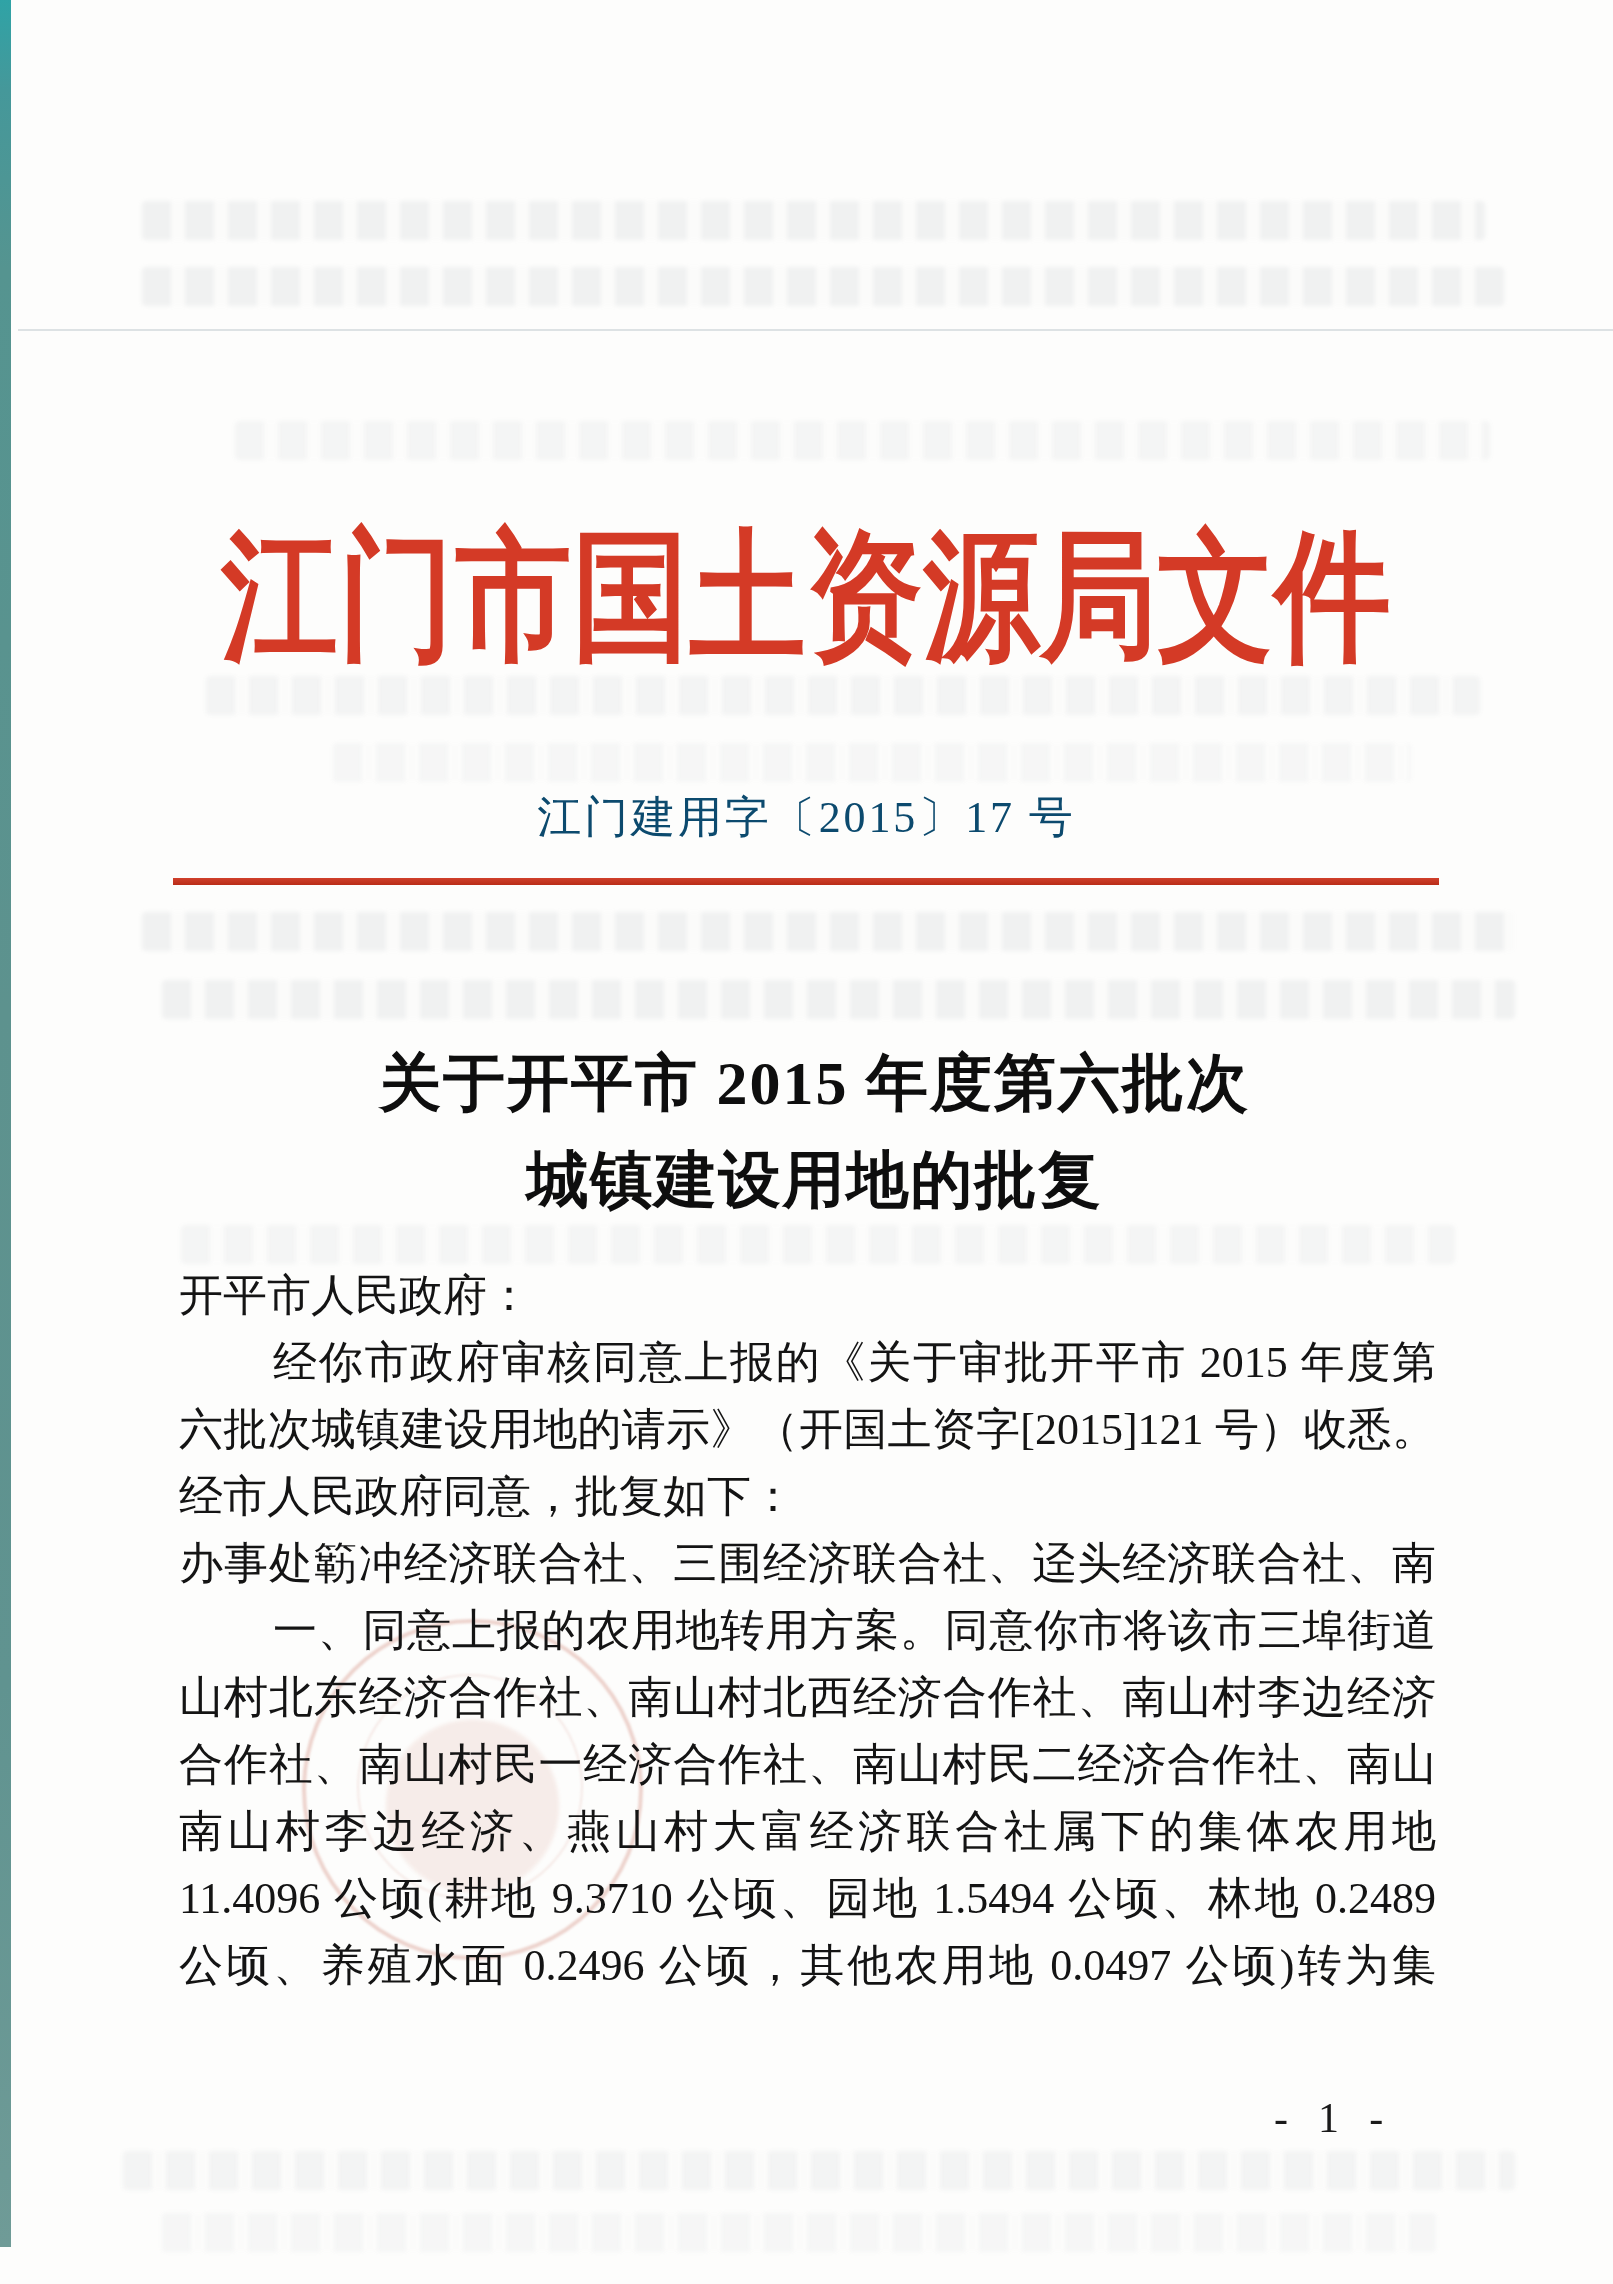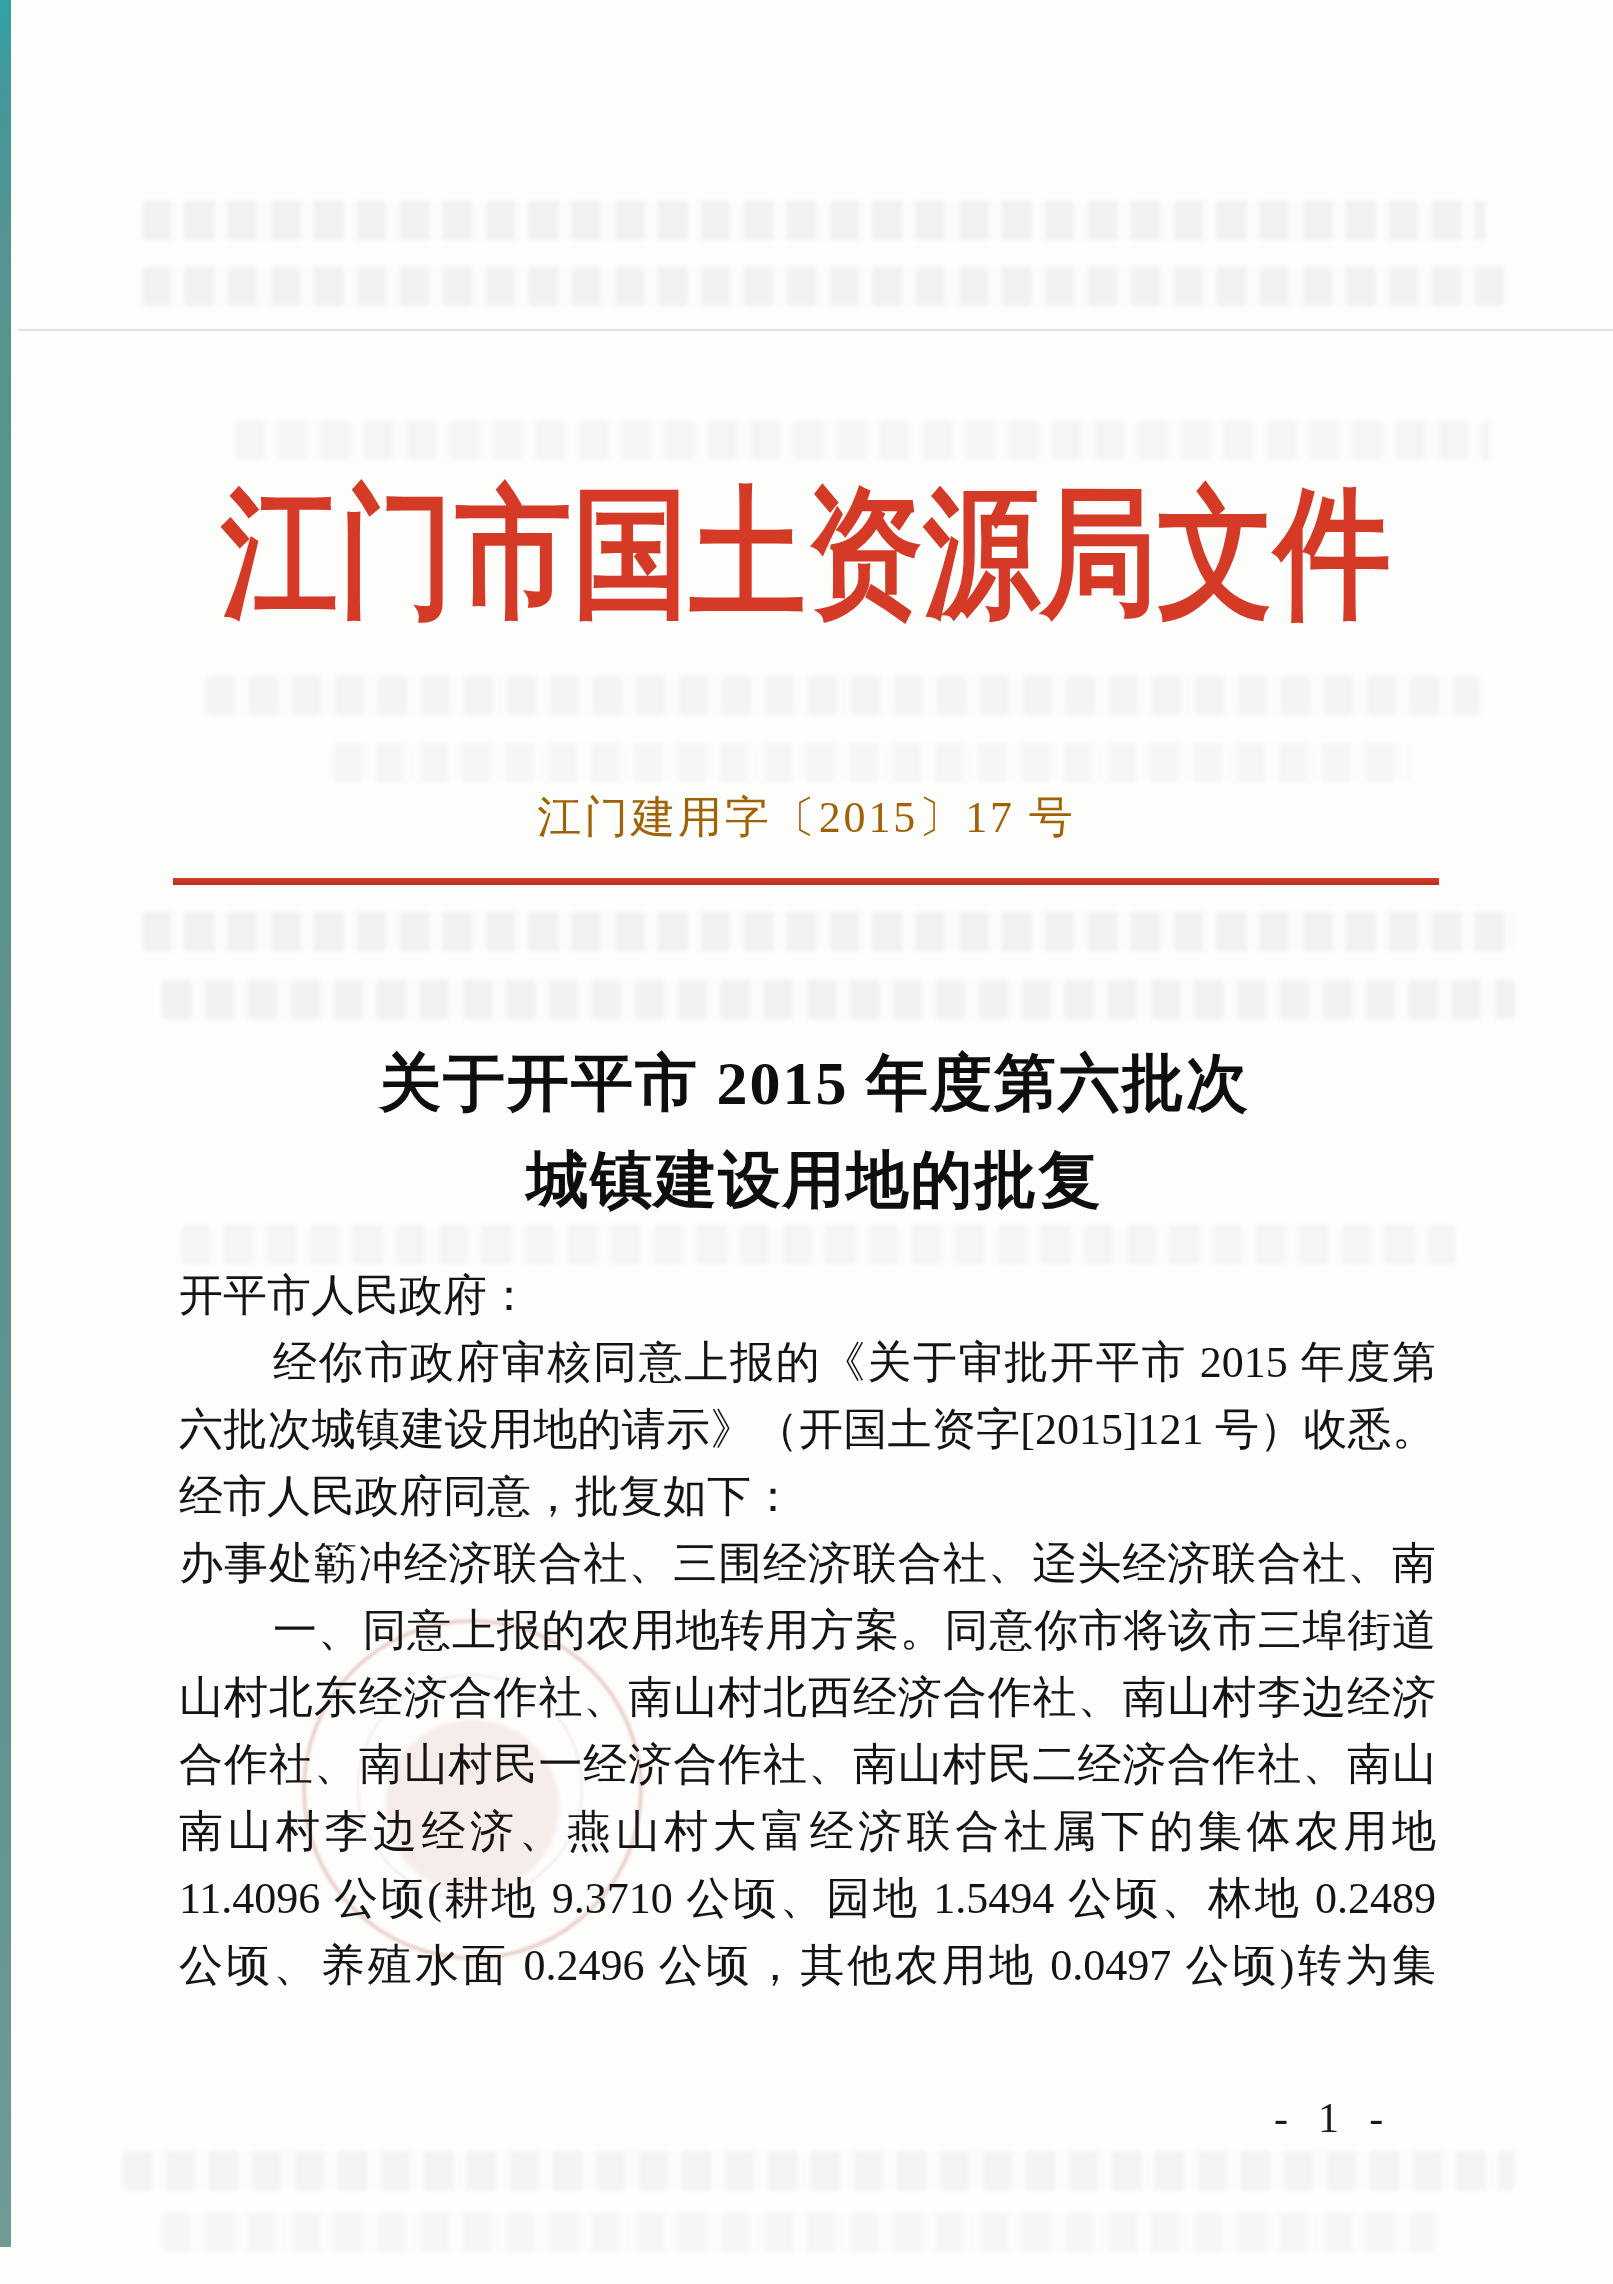--- a/index.html
+++ b/index.html
@@ -59,41 +59,41 @@
     content: "";
     position: absolute;
     left: 51px; top: 51px;
     width: 222px; height: 222px;
     border-radius: 50%;
     border: 2.9px solid rgba(193,94,72,0.12);
   }
   
   .letterhead {
     position: absolute;
-    left: 0; top: 459px;
+    left: 0; top: 502px;
     width: 1613px;
     text-align: center;
     color: #d43a26;
     font-size: 116px;
     font-weight: bold;
     white-space: nowrap;
   }
   .letterhead .stretch {
     display: inline-block;
     transform: scaleY(1.22);
     transform-origin: top center;
     letter-spacing: 1px;
   }
   .doc-number {
     position: absolute;
     left: 0; top: 788px;
     width: 1613px;
     text-align: center;
     font-size: 44px;
-    color: #a16207;
+    color: #0c4a6e;
     letter-spacing: 2.9px;
   }
   .red-rule {
     position: absolute;
     left: 173px; top: 878px;
     width: 1266px; height: 6.9px;
     background: linear-gradient(180deg, #d0402b 0%, #b92c18 100%);
   }
   .doc-title {
     position: absolute;

